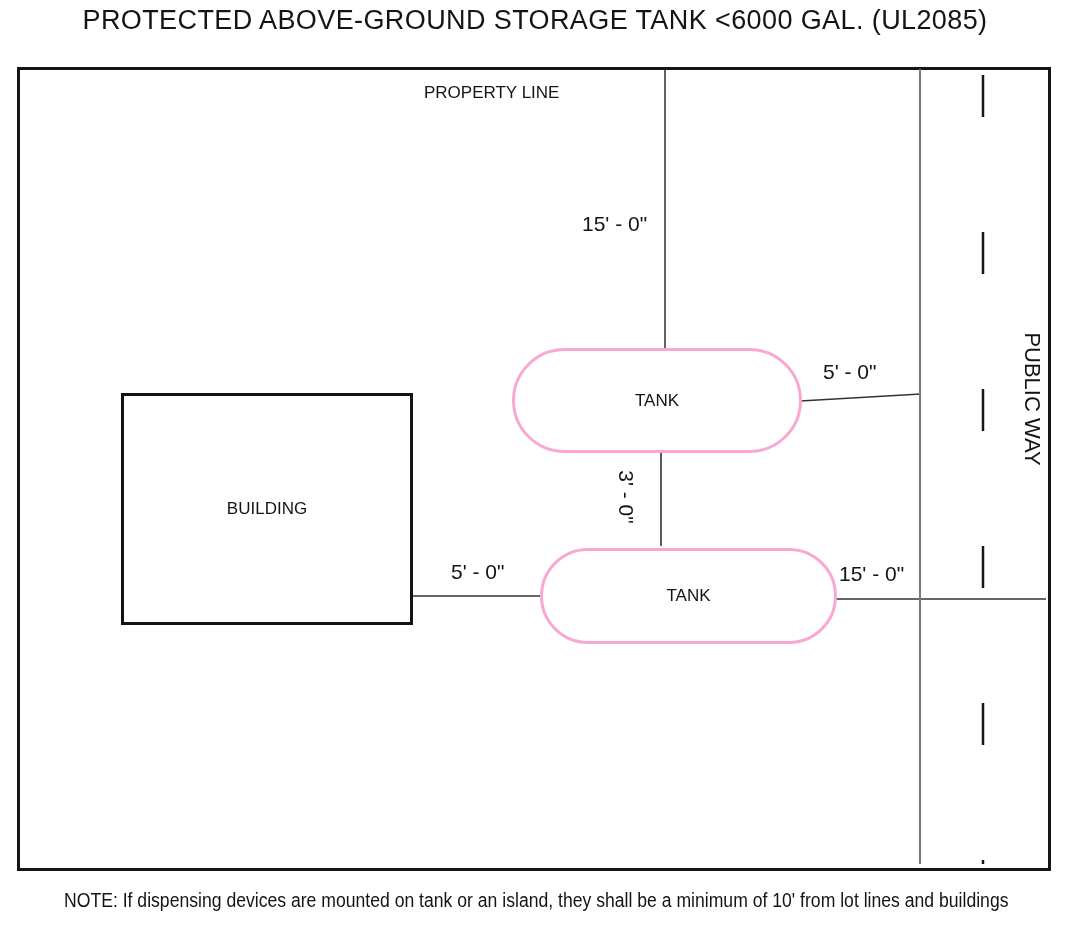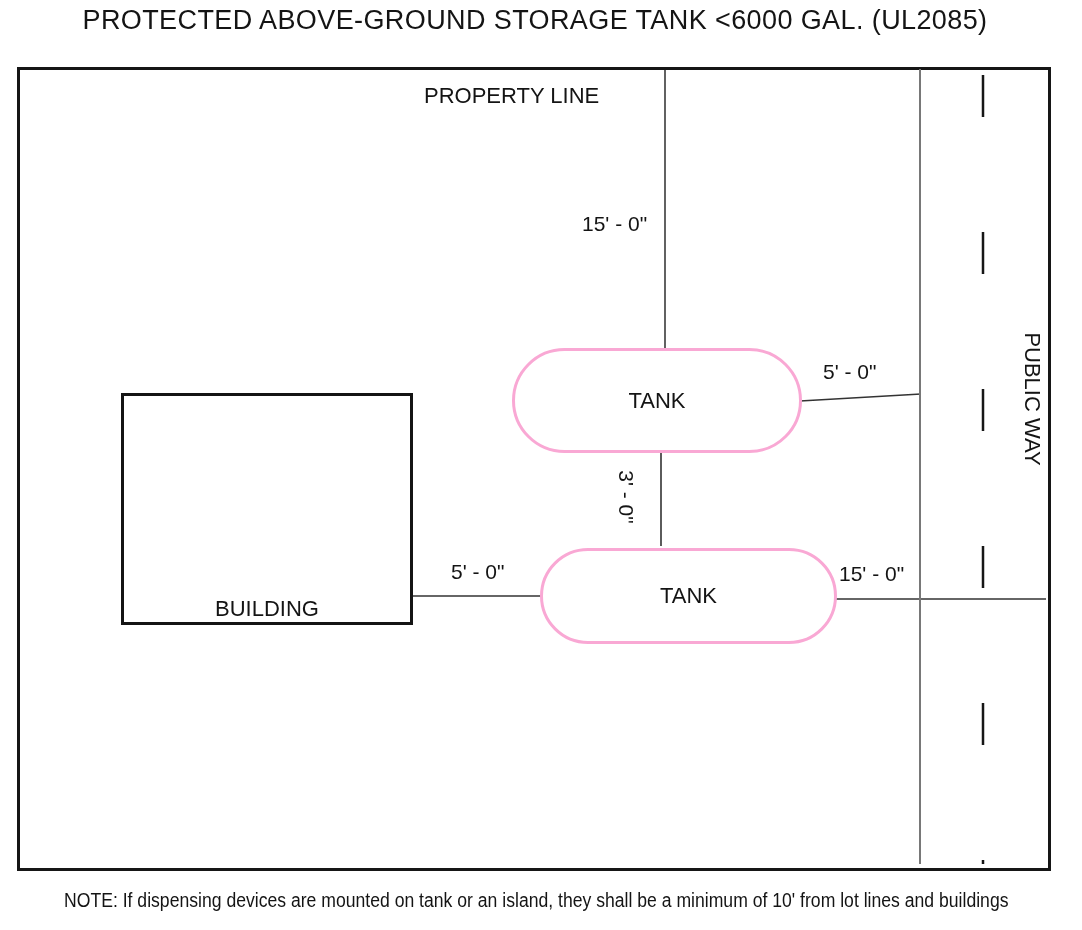--- a/index.html
+++ b/index.html
@@ -40,21 +40,21 @@
 
   svg.lines {
     left: 0;
     top: 0;
     width: 1082px;
     height: 930px;
     pointer-events: none;
   }
 
   .label {
-    font-size: 22px;
+    font-size: 17px;
     color: #141414;
     white-space: nowrap;
   }
   .dim {
     font-size: 21px;
     color: #141414;
     white-space: nowrap;
   }
 
   .property-line-label { left: 424px; top: 83px; }
@@ -86,21 +86,21 @@
   }
 
   .building {
     left: 121px;
     top: 393px;
     width: 286px;
     height: 226px;
     border: 3px solid #141414;
     background: #ffffff;
     display: flex;
-    align-items: flex-end;
+    align-items: center;
     justify-content: center;
   }
 
   .vlabel {
     position: absolute;
     transform: translate(-50%, -50%) rotate(90deg);
     white-space: nowrap;
   }
   .dim-3      { left: 626px; top: 497px; font-size: 21px; }
   .public-way { left: 1032px; top: 399px; font-size: 22px; }

